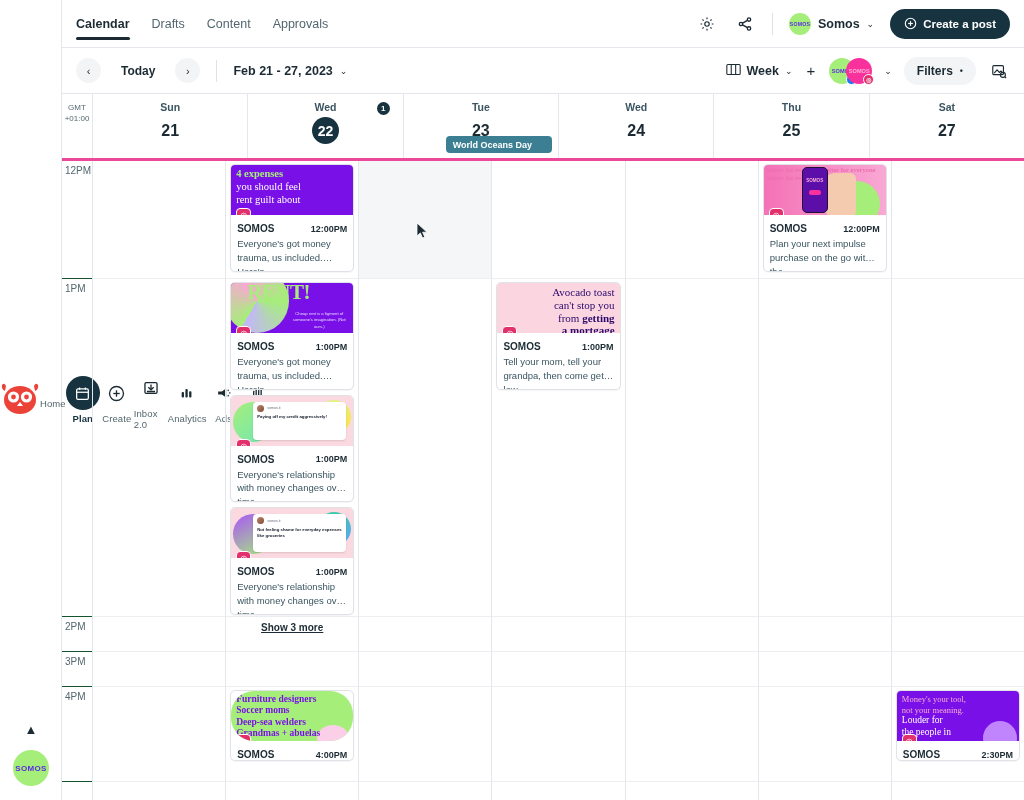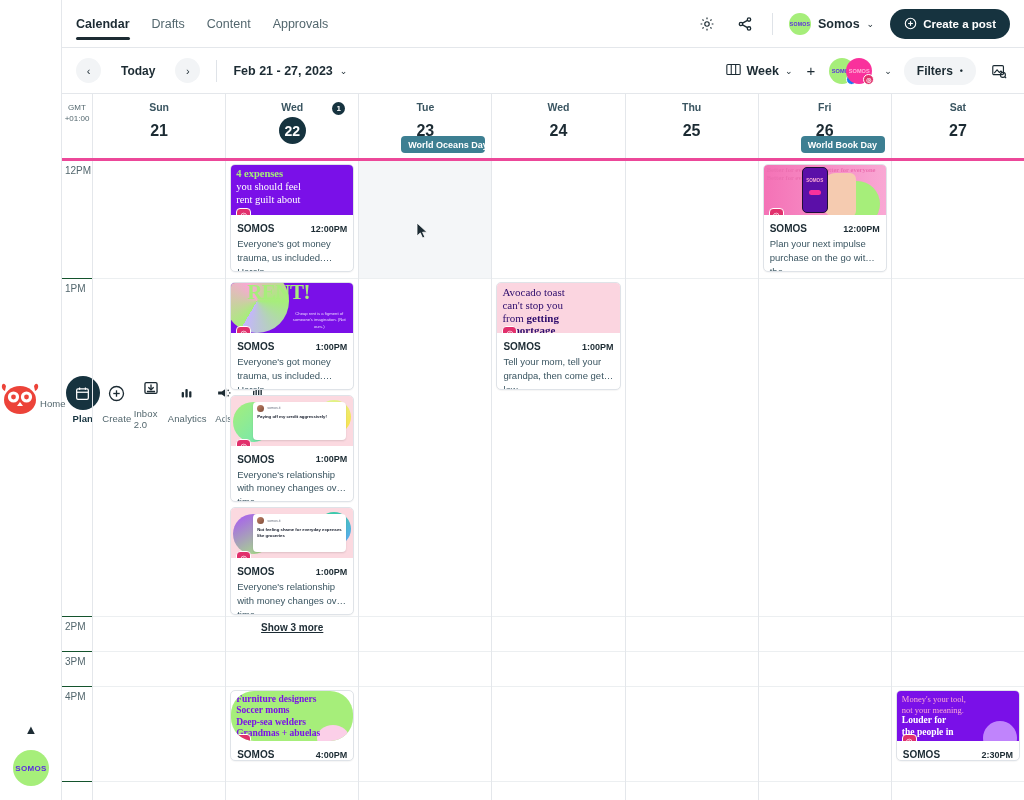--- a/index.html
+++ b/index.html
@@ -281,29 +281,30 @@
   }
   .t-green .pink-blob {
     position: absolute; right: 4px; bottom: -10px; width: 32px; height: 26px;
     border-radius: 50%; background: #fbcfe8;
   }
 
   .t-pinkpale { background: #fbd5e0; }
   .t-pinkpale .pl {
     font-size: 11px; color: #2b0a6b; font-family: "Liberation Serif", serif;
     line-height: 1.16;
+    text-align: right;
   }
   .t-pinkpale .pl b { font-weight: bold; }
 
   .t-money { background: #7a10e8; position: relative; }
   .t-money .ml1 {
     font-size: 8.5px; color: #f9a8d4; font-family: "Liberation Serif", serif; line-height: 1.24;
   }
   .t-money .ml2 {
-    font-size: 9.5px; color: #fff; font-weight: bold;
+    font-size: 9.5px; color: #fff; font-weight: normal;
     font-family: "Liberation Serif", serif; line-height: 1.24;
   }
   .t-money .mblob {
     position: absolute; right: 2px; bottom: -14px; width: 34px; height: 34px;
     border-radius: 50%; background: #c084fc;
   }
 
   .cursor { position: absolute; z-index: 60; pointer-events: none; }
 </style>
 </head>
@@ -519,25 +520,20 @@
         </div>
         <div class="dayhead">
           <span class="dayname">Wed</span>
           <span class="daynum">24</span>
         </div>
         <div class="dayhead">
           <span class="dayname">Thu</span>
           <span class="daynum">25</span>
         </div>
         <div class="dayhead">
-          <span class="dayname">Fri</span>
-          <span class="daynum">26</span>
-          <span class="occasion">World Book Day</span>
-        </div>
-        <div class="dayhead">
           <span class="dayname">Sat</span>
           <span class="daynum">27</span>
         </div>
       </div>
 
       <div class="cal-body">
 
         <div class="gutter">
           <div class="slot-label" style="height:118px">12PM</div>
           <div class="slot-label" style="height:338px">1PM</div>

